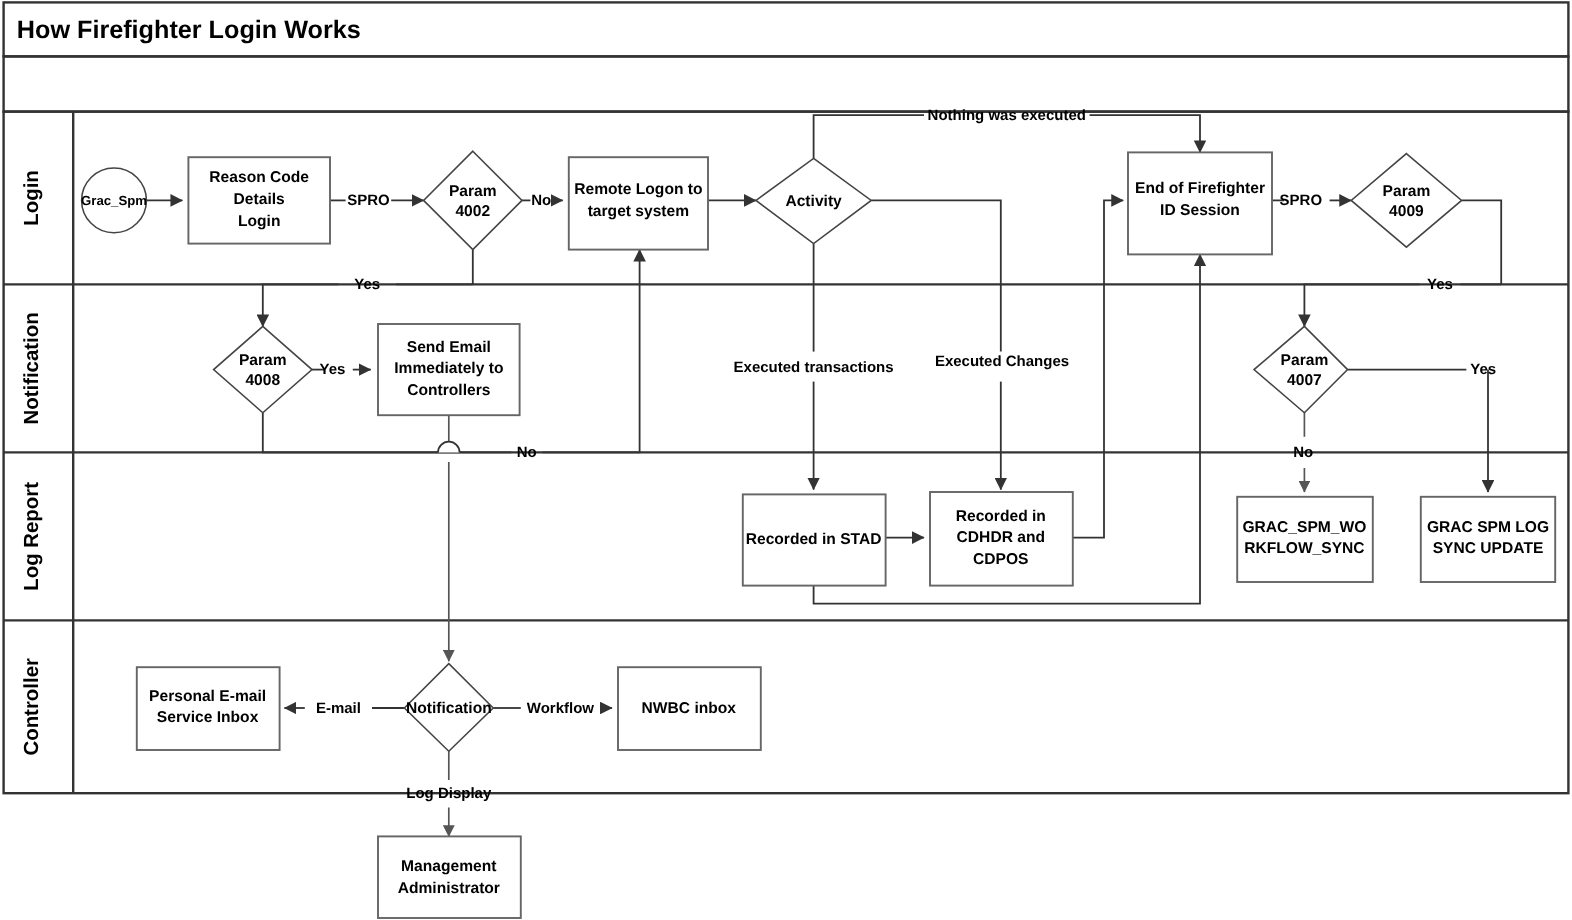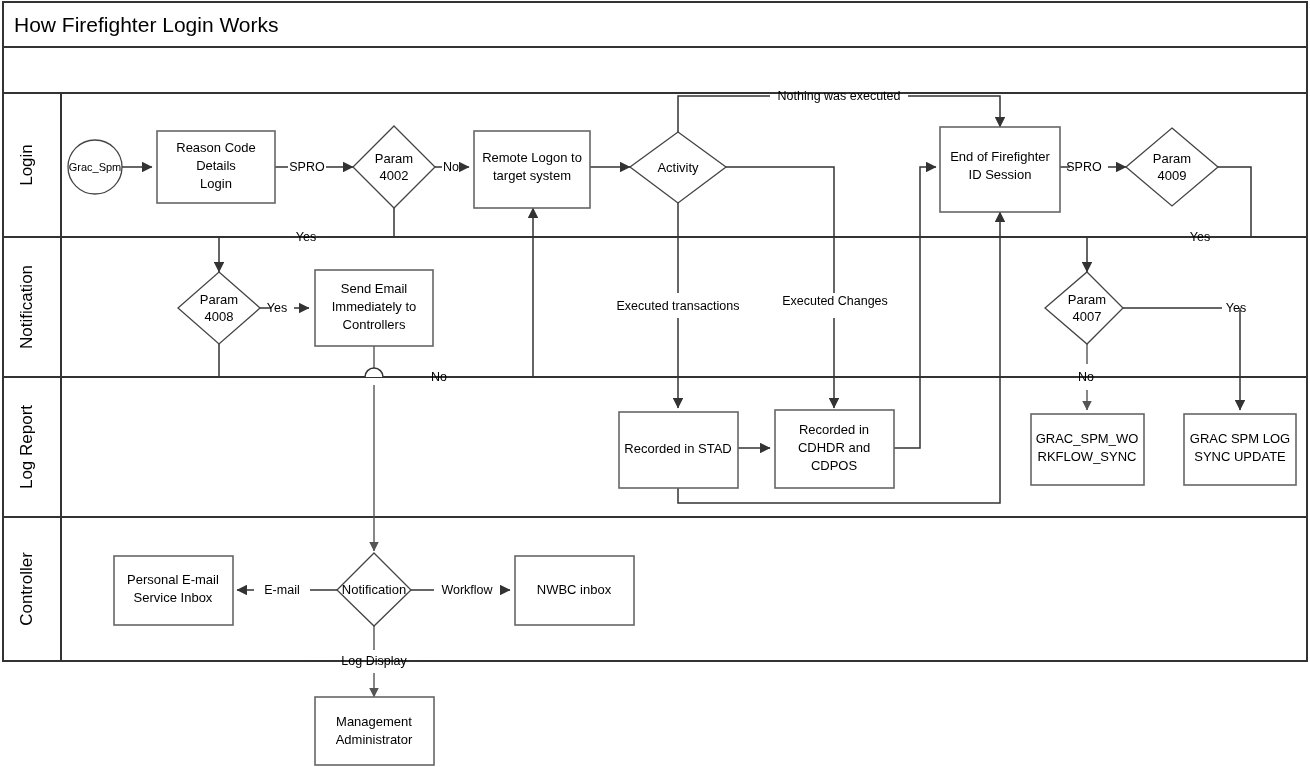--- a/index.html
+++ b/index.html
@@ -10,20 +10,21 @@
   body {
     width: 1310px;
     height: 767px;
     font-family: "Liberation Sans", sans-serif;
     overflow: hidden;
   }
   #diagram-root {
     position: relative;
     width: 1310px;
     height: 566px;
+    font-weight: bold;
   }
   svg#flow {
     display: block;
     width: 1310px;
     height: 767px;
   }
   .lane-frame { fill: none; stroke: #333333; stroke-width: 2; }
   .lane-div   { stroke: #333333; stroke-width: 2; }
   .node-box   { fill: #ffffff; stroke: #666666; stroke-width: 1.6; }
   .node-dia   { fill: #ffffff; stroke: #444444; stroke-width: 1.3; }

